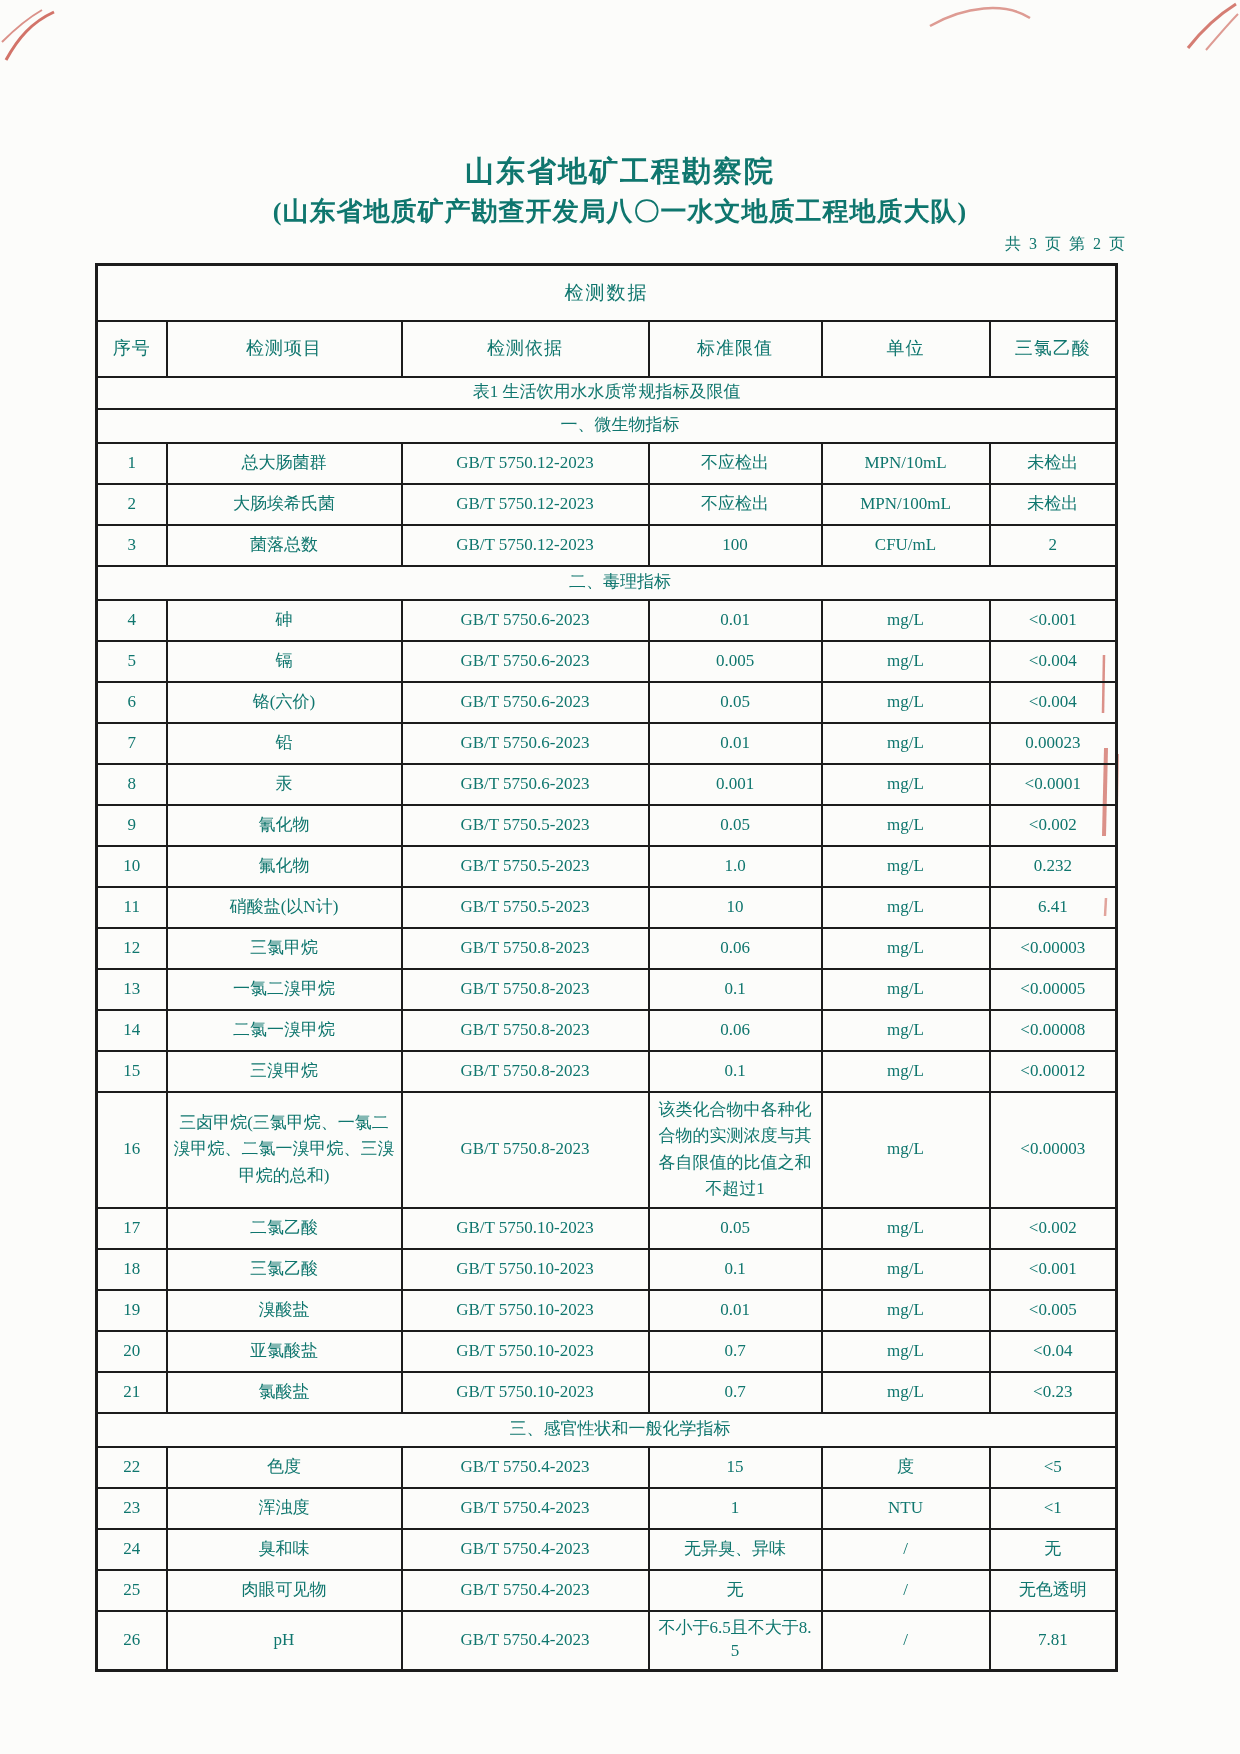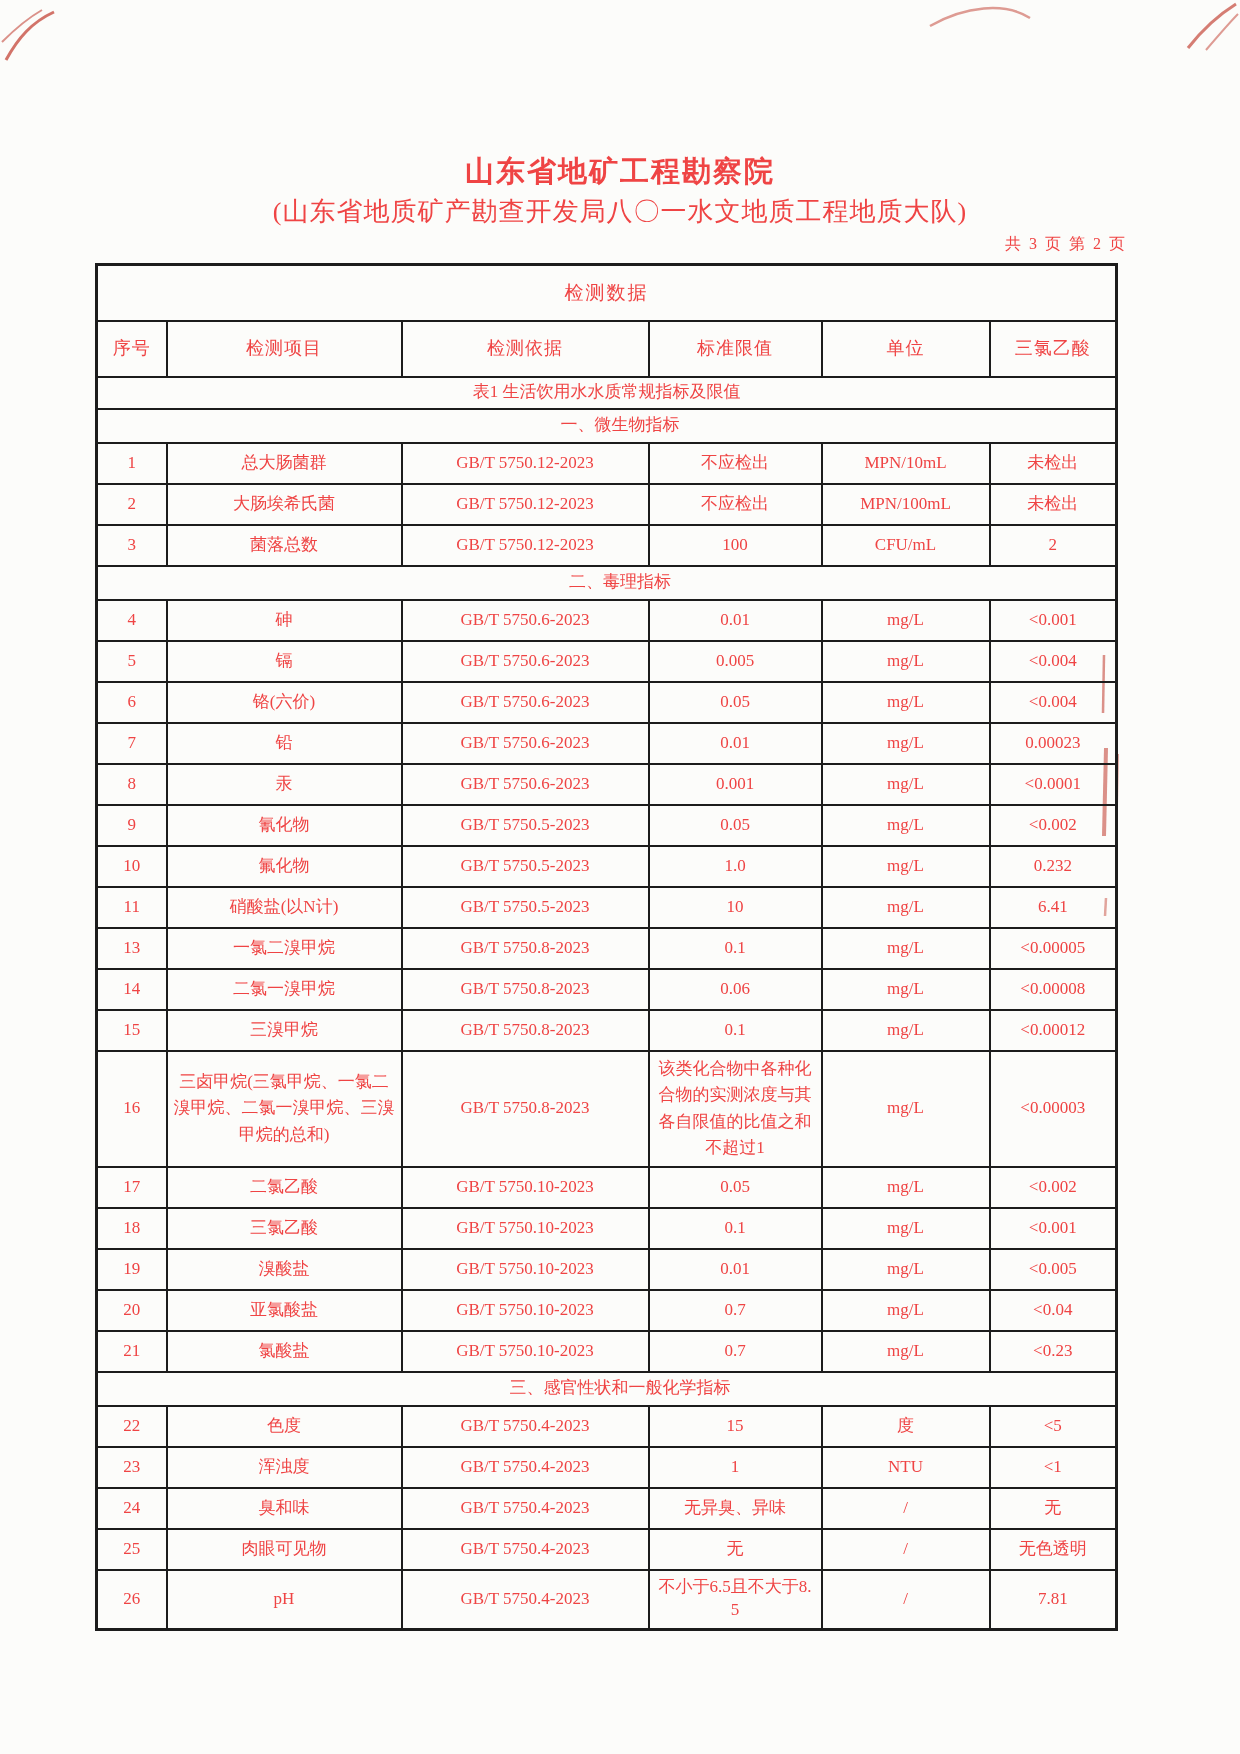--- a/index.html
+++ b/index.html
@@ -6,31 +6,31 @@
   html, body { margin: 0; padding: 0; }
   body {
     width: 1240px; height: 1754px;
     background: #e9e9e7;
     font-family: "Liberation Serif", "DejaVu Serif", serif;
   }
   .page {
     position: relative;
     width: 1240px; height: 1754px;
     background: #fcfcfa;
-    color: #ef4444;
+    color: #0f766e;
     overflow: hidden;
   }
   .org-title {
     position: absolute; top: 152px; left: 0; width: 100%;
     text-align: center; font-size: 29px; font-weight: bold;
     letter-spacing: 2px;
   }
   .org-subtitle {
     position: absolute; top: 194px; left: 0; width: 100%;
-    text-align: center; font-size: 26px; font-weight: normal;
+    text-align: center; font-size: 26px; font-weight: bold;
     letter-spacing: 1px;
   }
   .page-info {
     position: absolute; top: 234px; left: 107px; width: 1020px;
     text-align: right; font-size: 16px; letter-spacing: 2px;
   }
   table.report {
     position: absolute; top: 263px; left: 95px;
     width: 1020px;
     border-collapse: collapse;
@@ -202,20 +202,28 @@
         </tr>
         <tr class="data-row">
           <td>11</td>
           <td>硝酸盐(以N计)</td>
           <td>GB/T 5750.5-2023</td>
           <td>10</td>
           <td>mg/L</td>
           <td>6.41</td>
         </tr>
         <tr class="data-row">
+          <td>12</td>
+          <td>三氯甲烷</td>
+          <td>GB/T 5750.8-2023</td>
+          <td>0.06</td>
+          <td>mg/L</td>
+          <td>&lt;0.00003</td>
+        </tr>
+        <tr class="data-row">
           <td>13</td>
           <td>一氯二溴甲烷</td>
           <td>GB/T 5750.8-2023</td>
           <td>0.1</td>
           <td>mg/L</td>
           <td>&lt;0.00005</td>
         </tr>
         <tr class="data-row">
           <td>14</td>
           <td>二氯一溴甲烷</td>

